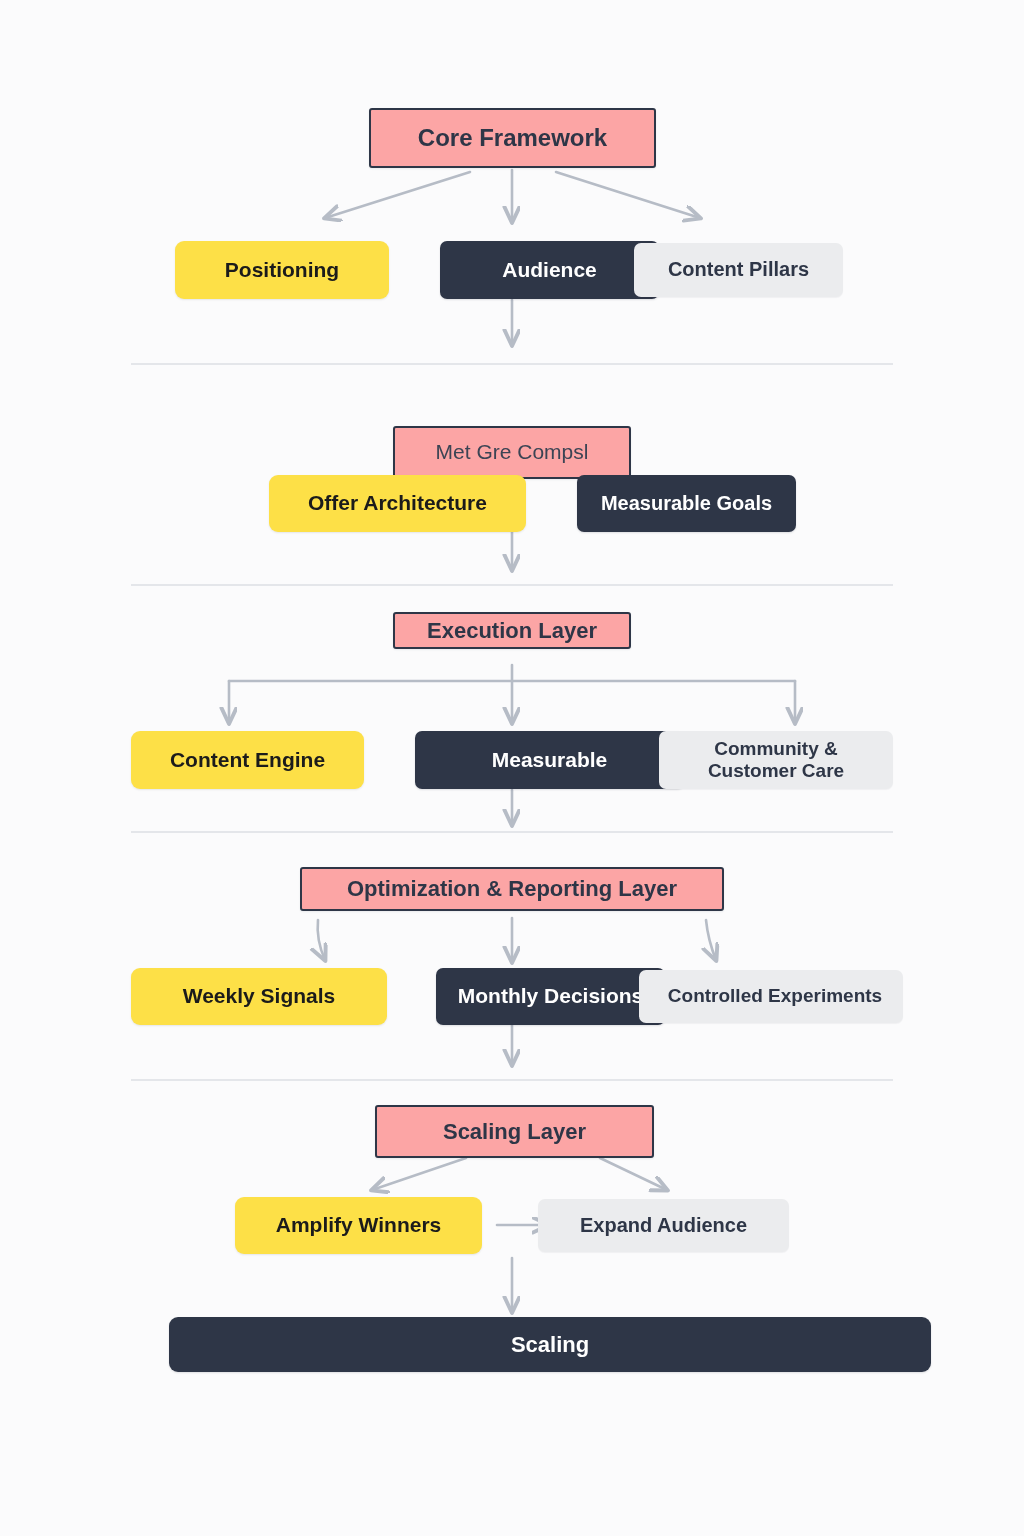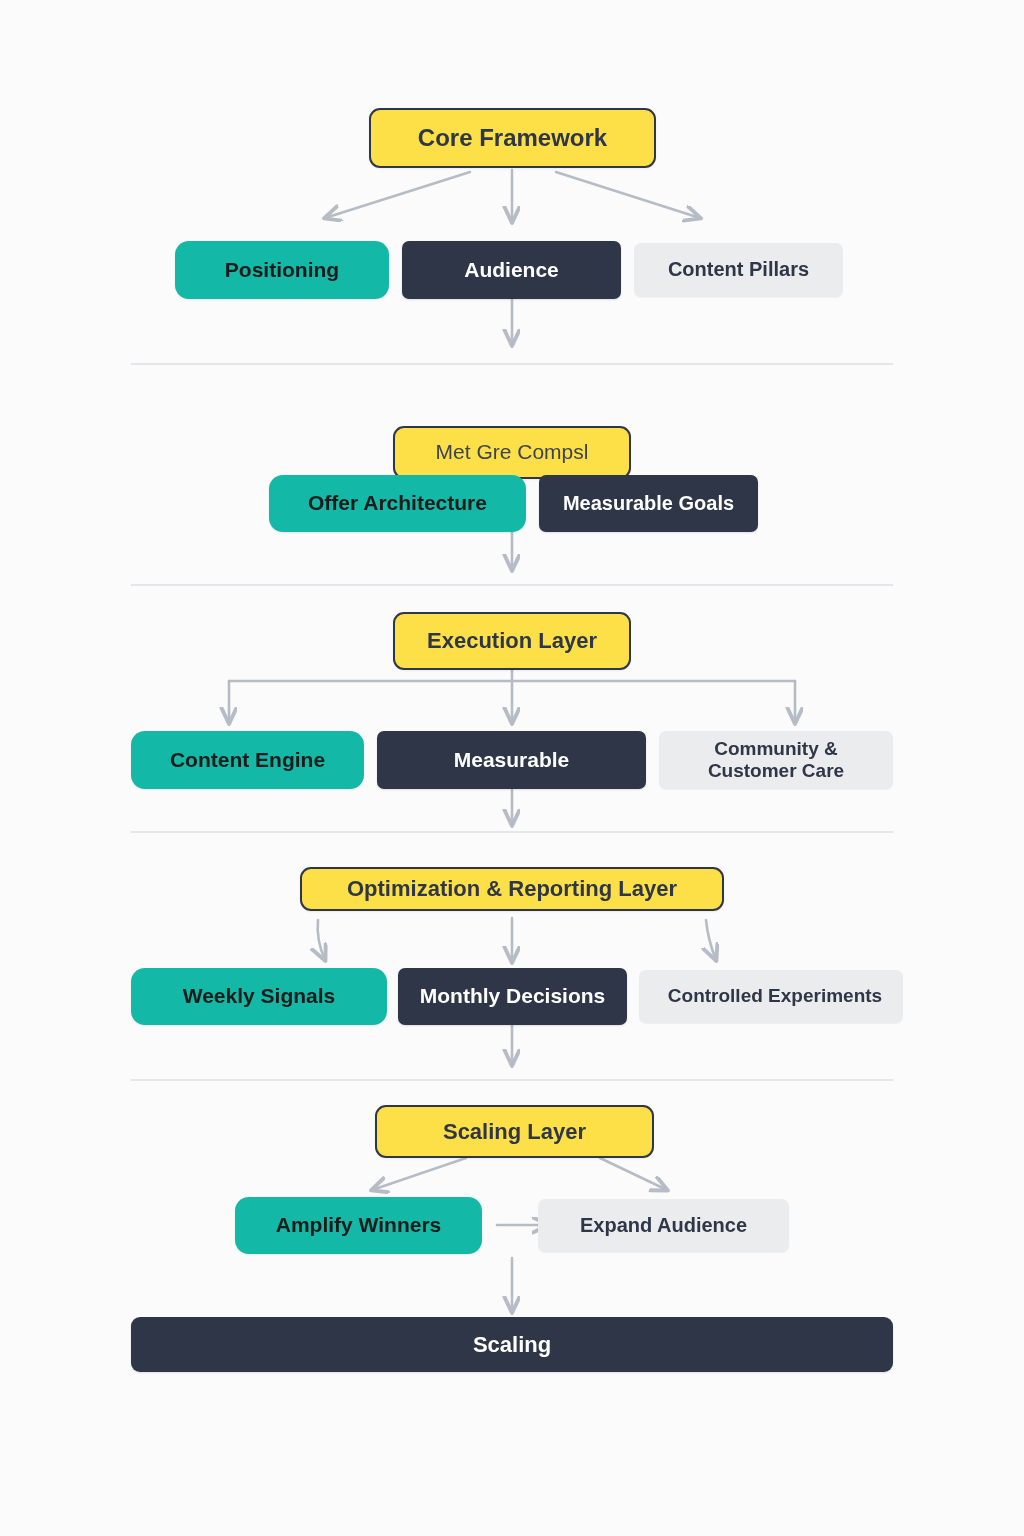--- a/index.html
+++ b/index.html
@@ -34,47 +34,48 @@
     display: flex;
     align-items: center;
     justify-content: center;
     text-align: center;
     z-index: 2;
     line-height: 1.18;
   }
 
   
   .node.header {
-    background: #fde047;
+    background: #fca5a5;
     border: 2.5px solid #2e3647;
-    border-radius: 11px;
+    border-radius: 3px;
     color: #2e3647;
     font-weight: bold;
     box-shadow: 0 1px 2px rgba(40,48,66,0.08);
   }
   .node.header.light {
     font-weight: normal;
     color: #3c4454;
     border-width: 2.5px;
   }
 
   
   .node.yellow {
-    background: #14b8a6;
+    background: #fde047;
     color: #1b1b1b;
-    border-radius: 14px;
+    border-radius: 9px;
     font-weight: bold;
     box-shadow: 0 1px 2px rgba(40,48,66,0.10);
   }
   .node.dark {
     background: #2e3647;
     color: #ffffff;
     border-radius: 7px;
     font-weight: bold;
     box-shadow: 0 1px 2px rgba(40,48,66,0.14);
+    margin-left: 38px;
   }
   .node.grey {
     background: #ebecee;
     color: #2e3647;
     border-radius: 7px;
     font-weight: bold;
     box-shadow: 0 1px 1px rgba(40,48,66,0.05);
   }
   .node.banner {
     border-radius: 9px;
@@ -145,21 +146,21 @@
 
   <div class="node yellow" style="left:175px; top:241px; width:214px; height:58px; font-size:21px;">Positioning</div>
   <div class="node dark" style="left:402px; top:241px; width:219px; height:58px; font-size:21px;">Audience</div>
   <div class="node grey" style="left:634px; top:243px; width:209px; height:54px; font-size:20px;">Content Pillars</div>
 
   <div class="node header light" style="left:393px; top:390px; width:238px; height:53px; font-size:21px;margin-top:36px;">Met Gre Compsl</div>
 
   <div class="node yellow" style="left:269px; top:475px; width:257px; height:57px; font-size:21px;text-align:center;">Offer Architecture</div>
   <div class="node dark" style="left:539px; top:475px; width:219px; height:57px; font-size:20px;">Measurable Goals</div>
 
-  <div class="node header" style="left:393px; top:612px; width:238px; height:58px; font-size:22px;">Execution Layer</div>
+  <div class="node header" style="left:393px; top:612px; width:238px; height:37px; font-size:22px;">Execution Layer</div>
 
   <div class="node yellow" style="left:131px; top:731px; width:233px; height:58px; font-size:21px;">Content Engine</div>
   <div class="node dark" style="left:377px; top:731px; width:269px; height:58px; font-size:21px;">Measurable</div>
   <div class="node grey label-two-line" style="left:659px; top:731px; width:234px; height:58px; font-size:19px;">Community &amp;
 Customer Care</div>
 
   <div class="node header" style="left:300px; top:867px; width:424px; height:44px; font-size:22px;">Optimization &amp; Reporting Layer</div>
 
   <div class="node yellow" style="left:131px; top:968px; width:256px; height:57px; font-size:21px;">Weekly Signals</div>
   <div class="node dark" style="left:398px; top:968px; width:229px; height:57px; font-size:21px;">Monthly Decisions</div>

